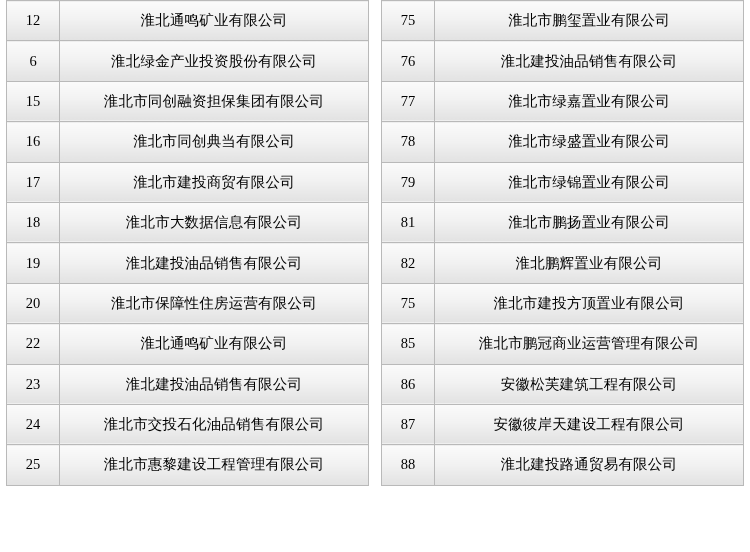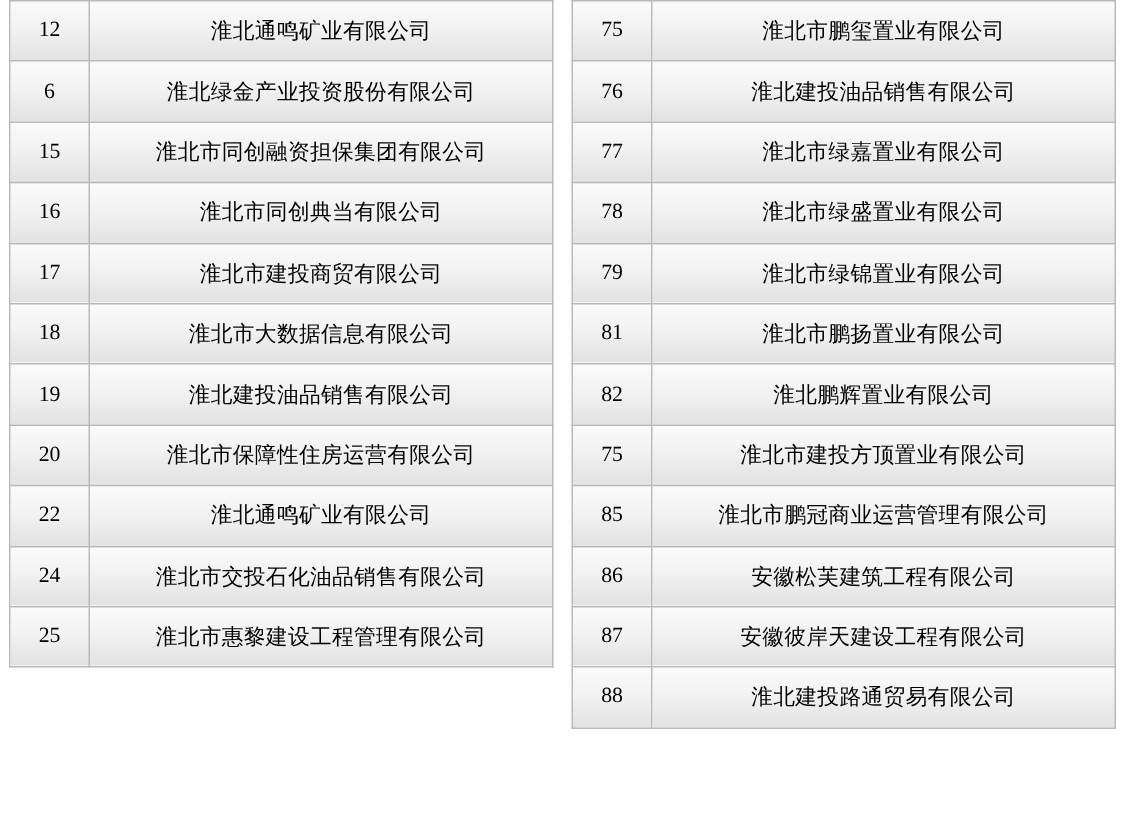--- a/index.html
+++ b/index.html
@@ -87,20 +87,24 @@
           </tr>
           <tr>
             <td class="num">20</td>
             <td class="name">淮北市保障性住房运营有限公司</td>
           </tr>
           <tr>
             <td class="num">22</td>
             <td class="name">淮北通鸣矿业有限公司</td>
           </tr>
           <tr>
+            <td class="num">23</td>
+            <td class="name">淮北建投油品销售有限公司</td>
+          </tr>
+          <tr>
             <td class="num">24</td>
             <td class="name">淮北市交投石化油品销售有限公司</td>
           </tr>
           <tr>
             <td class="num">25</td>
             <td class="name">淮北市惠黎建设工程管理有限公司</td>
           </tr>
         </tbody>
     </table>
   </div>

